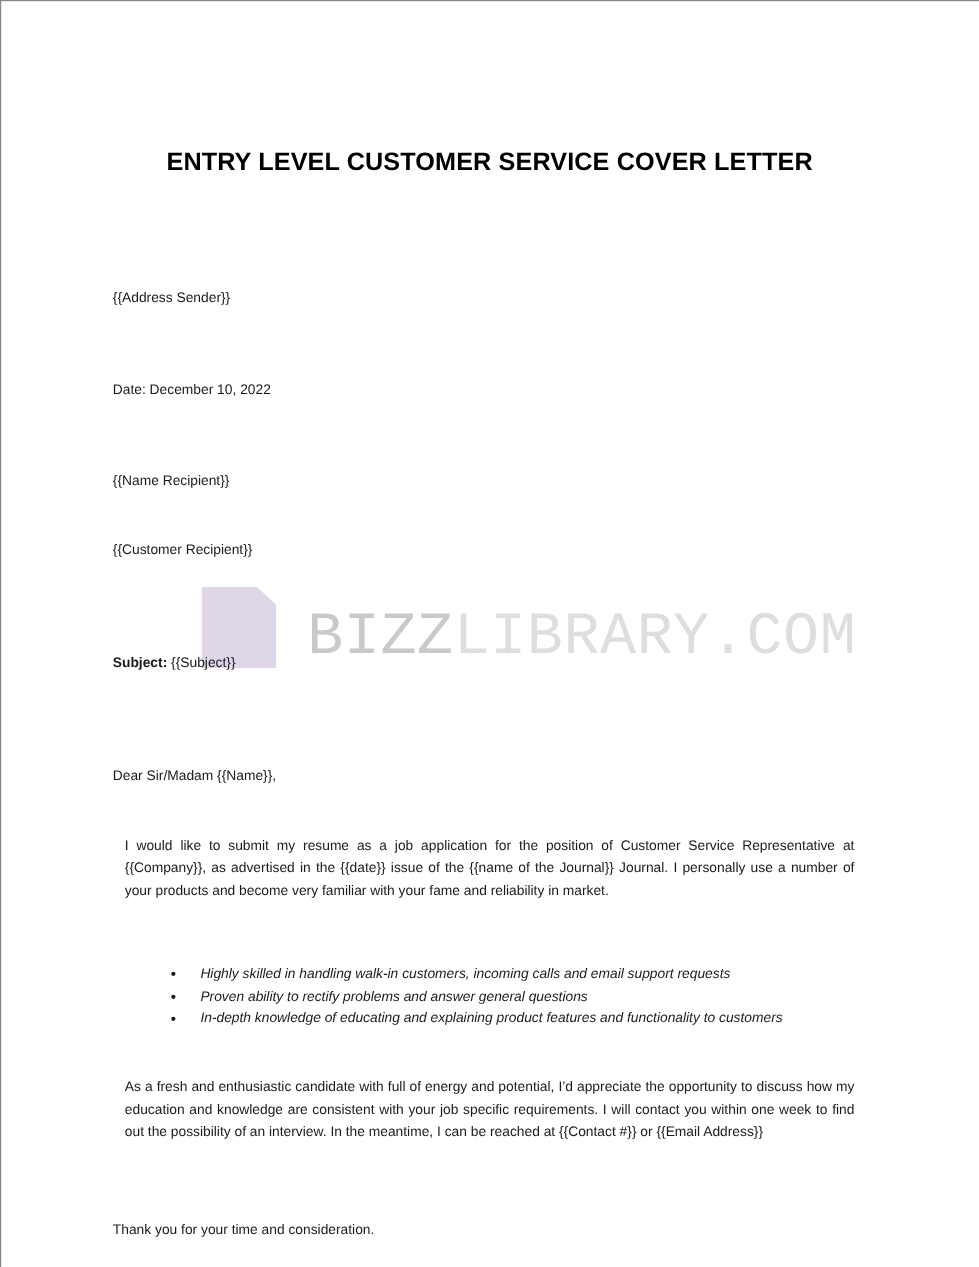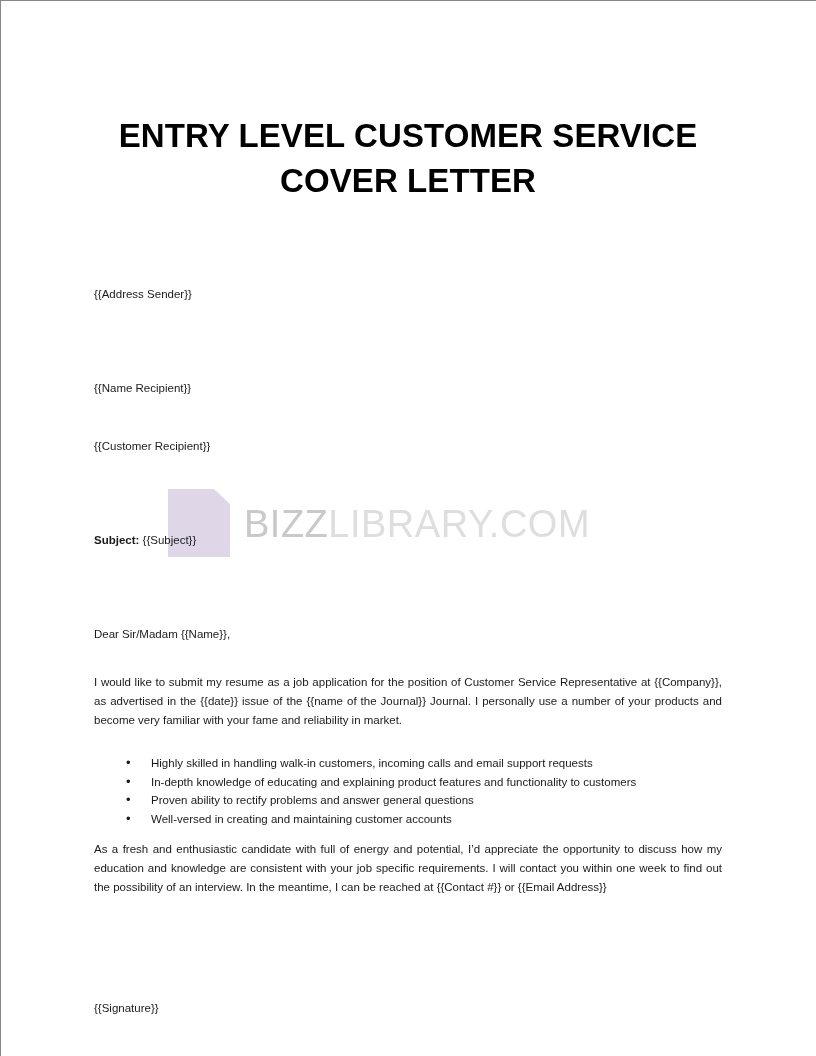--- a/index.html
+++ b/index.html
@@ -39,42 +39,42 @@
     left: 0px;
     top: 0px;
     width: 62px;
     height: 68px;
     background: #d9cfe4;
     opacity: 0.85;
     clip-path: polygon(0 0, 74% 0, 100% 22%, 100% 100%, 0 100%);
   }
   .watermark-text {
     position: absolute;
-    left: 76px;
+    left: 88px;
     top: 14px;
-    font-size: 38px;
+    font-size: 50px;
     letter-spacing: 0.5px;
     font-weight: 400;
     white-space: nowrap;
-    font-family: Liberation Sans, sans-serif;
+    font-family: Liberation Mono, monospace;
   }
   .wm-bold { color: #c9c9cc; }
   .wm-light { color: #dedede; }
 
   
   .content {
     position: absolute;
     left: 93px;
     top: 0;
     width: 628px;
     z-index: 2;
   }
 
   .doc-title {
-    font-size: 33px;
+    font-size: 21px;
     font-weight: bold;
     color: #000000;
     text-align: center;
     line-height: 45px;
     letter-spacing: 0.1px;
     margin: 0;
     padding-top: 112px;
   }
 
   .gap-title { height: 42px; }
@@ -85,27 +85,28 @@
   .spacer-25 { height: 25px; }
   .spacer-30 { height: 30px; }
   .spacer-36 { height: 36px; }
   .spacer-12 { height: 12px; }
 
   .para {
     font-size: 11.5px;
     color: #1a1a1a;
     line-height: 19px;
     text-align: justify;
-    margin: 0;
+    margin: 10px;
   }
 
   .bullets {
-    margin: 0;
+    margin: 16px;
     padding: 0;
     list-style: none;
+    font-style: italic;
   }
   .bullets li {
     position: relative;
     font-size: 11.5px;
     color: #1a1a1a;
     line-height: 18.5px;
     padding-left: 57px;
     margin: 0;
   }
   .bullets li::before {
@@ -132,20 +133,21 @@
   </div>
 
   <div class="content">
 
     <h1 class="doc-title">ENTRY LEVEL CUSTOMER SERVICE COVER LETTER</h1>
 
     <div class="gap-title"></div>
 
     <div class="line">{{Address Sender}}</div>
     <div class="spacer-18"></div>
+    <div class="line">Date: December 10, 2022</div>
     <div class="spacer-18"></div>
     <div class="line">{{Name Recipient}}</div>
     <div class="line">{{Customer Recipient}}</div>
 
     <div class="spacer-36"></div>
 
     <div class="line"><span class="bold">Subject:</span> <span>{{Subject}}</span></div>
 
     <div class="spacer-36"></div>
 
@@ -155,31 +157,31 @@
 
     <p class="para">I would like to submit my resume as a job application for the position of Customer Service Representative at {{Company}}, as advertised in the {{date}} issue of the {{name of the Journal}} Journal. I personally use a number of your products and become very familiar with your fame and reliability in market.</p>
 
     <div class="spacer-12"></div>
 
 
     <div class="spacer-12"></div>
 
     <ul class="bullets">
       <li>Highly skilled in handling walk-in customers, incoming calls and email support requests</li>
+      <li>Proven ability to rectify problems and answer general questions</li>
       <li>In-depth knowledge of educating and explaining product features and functionality to customers</li>
-      <li>Proven ability to rectify problems and answer general questions</li>
-      <li>Well-versed in creating and maintaining customer accounts</li>
     </ul>
 
     <div class="spacer-12"></div>
 
     <p class="para">As a fresh and enthusiastic candidate with full of energy and potential, I’d appreciate the opportunity to discuss how my education and knowledge are consistent with your job specific requirements. I will contact you within one week to find out the possibility of an interview. In the meantime, I can be reached at {{Contact #}} or {{Email Address}}</p>
 
     <div class="spacer-12"></div>
 
+    <div class="line">Thank you for your time and consideration.</div>
 
     <div class="spacer-25"></div>
 
 
     <div class="spacer-25"></div>
 
     <div class="line">{{Signature}}</div>
 
     <div class="spacer-25"></div>
 

